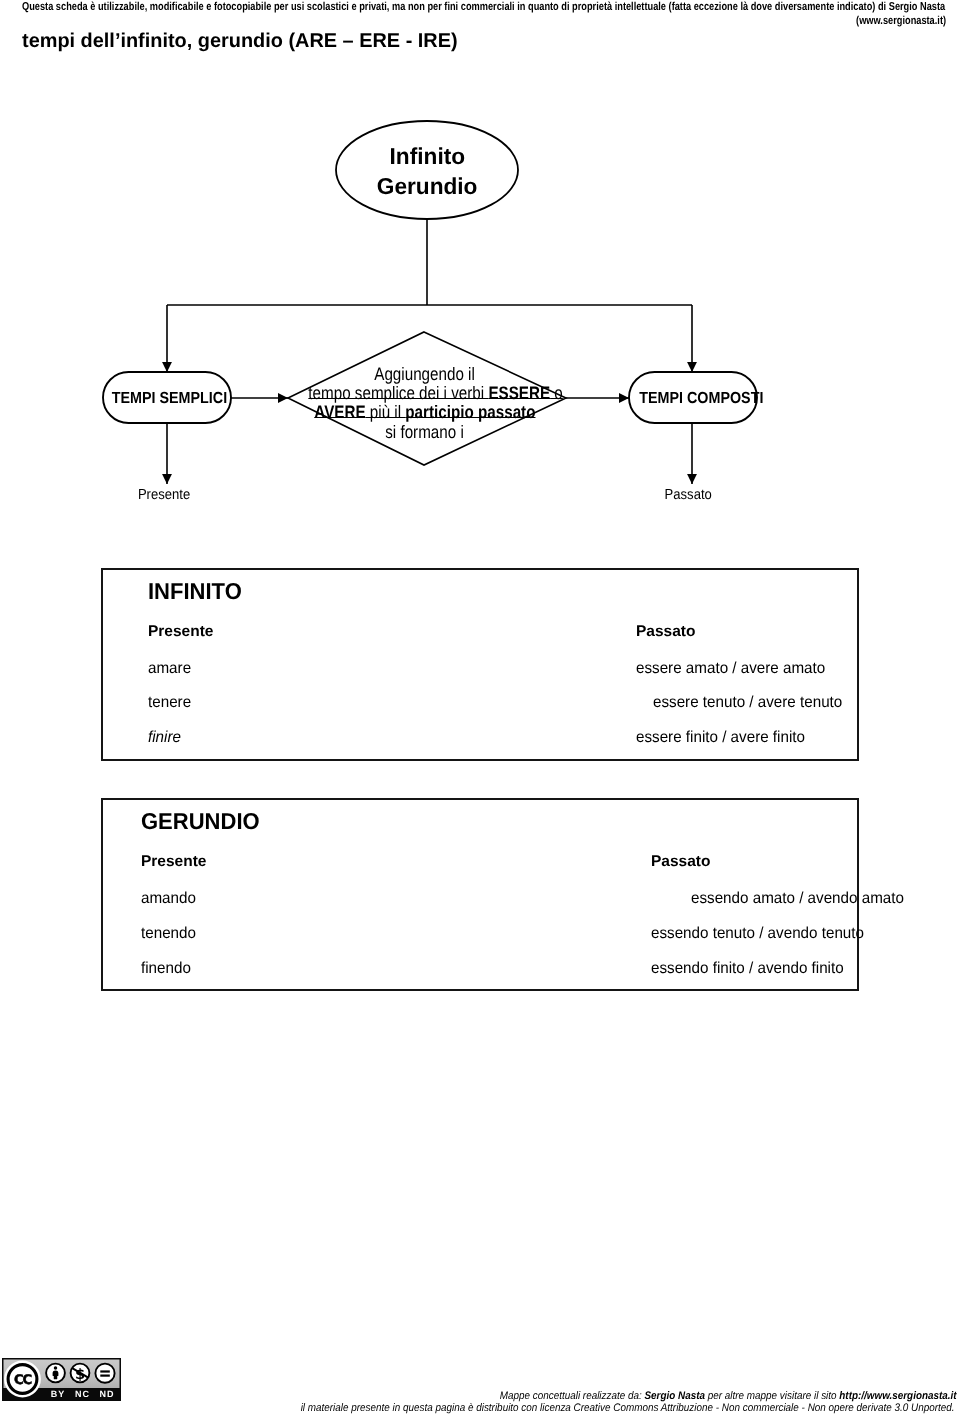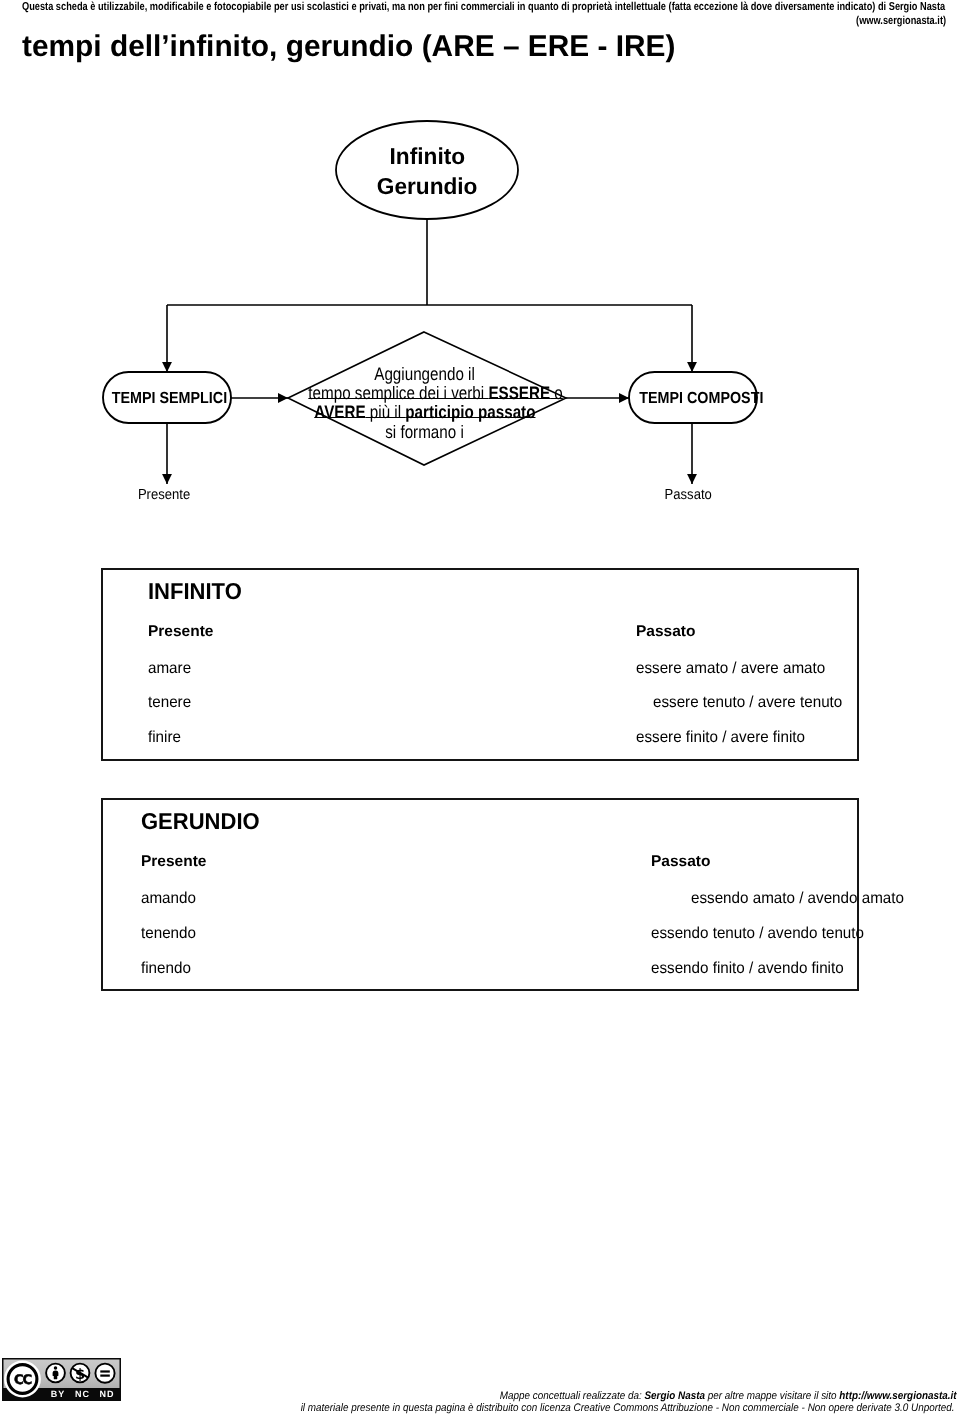--- a/index.html
+++ b/index.html
@@ -6,21 +6,21 @@
   body{width:960px;height:1417px;position:relative;overflow:hidden;
        font-family:"Liberation Sans", sans-serif; color:#000; -webkit-font-smoothing:antialiased; text-rendering:geometricPrecision;}
   .abs{position:absolute;}
   .cond{display:inline-block;transform-origin:0 0;white-space:nowrap;}
   .nodelbl .cond{transform-origin:50% 0;}
 
   #notice{left:22px;top:1px;font-size:11.5px;font-weight:bold;}
   #notice .cond{transform:scaleX(0.803);}
   #site{left:0;top:15px;width:946px;font-size:11.5px;font-weight:bold;text-align:right;}
   #site .cond{transform:scaleX(0.803);transform-origin:100% 0;}
-  #title{left:22px;top:30px;font-size:30px;font-weight:bold;text-decoration:underline;}
+  #title{left:22px;top:30px;font-size:20px;font-weight:bold;text-decoration:underline;}
   #title .cond{transform:scaleX(0.995);}
 
   svg#diagram{position:absolute;left:0;top:0;width:960px;height:1417px;pointer-events:none;}
 
   .nodelbl{position:absolute;text-align:center;}
   .pill-lbl{font-size:16px;font-weight:bold;}
   .pill-lbl .cond{transform:scaleX(0.895);}
   .root-lbl{font-size:23px;font-weight:bold;line-height:29.5px;}
   .root-lbl .cond{transform:scaleX(0.985);}
   .dia-lbl{font-size:18px;line-height:19.2px;}
@@ -99,21 +99,21 @@
 
 <div class="tbl" style="left:101px;top:568px;width:758px;height:193px;"></div>
 <div class="sec-title" style="left:148px;top:578px;"><span class="cond">INFINITO</span></div>
 <div class="col-head" style="left:148px;top:623px;"><span class="cond">Presente</span></div>
 <div class="col-head" style="left:636px;top:623px;"><span class="cond">Passato</span></div>
 
 <div class="cell" style="left:148px;top:660px;"><span class="cond">amare</span></div>
 <div class="cell" style="left:636px;top:660px;"><span class="cond">essere amato / avere amato</span></div>
 <div class="cell" style="left:148px;top:694px;"><span class="cond">tenere</span></div>
 <div class="cell" style="left:653px;top:694px;"><span class="cond">essere tenuto / avere tenuto</span></div>
-<div class="cell" style="left:148px;top:729px;"><span class="cond">finire</span></div>
+<div class="cell" style="left:148px;top:729px;font-style:italic;"><span class="cond">finire</span></div>
 <div class="cell" style="left:636px;top:729px;"><span class="cond">essere finito / avere finito</span></div>
 
 <div class="tbl" style="left:101px;top:798px;width:758px;height:193px;"></div>
 <div class="sec-title" style="left:141px;top:808px;"><span class="cond">GERUNDIO</span></div>
 <div class="col-head" style="left:141px;top:853px;"><span class="cond">Presente</span></div>
 <div class="col-head" style="left:651px;top:853px;"><span class="cond">Passato</span></div>
 
 <div class="cell" style="left:141px;top:890px;"><span class="cond">amando</span></div>
 <div class="cell" style="left:651px;top:890px;margin-left:40px;"><span class="cond">essendo amato / avendo amato</span></div>
 <div class="cell" style="left:141px;top:925px;"><span class="cond">tenendo</span></div>

